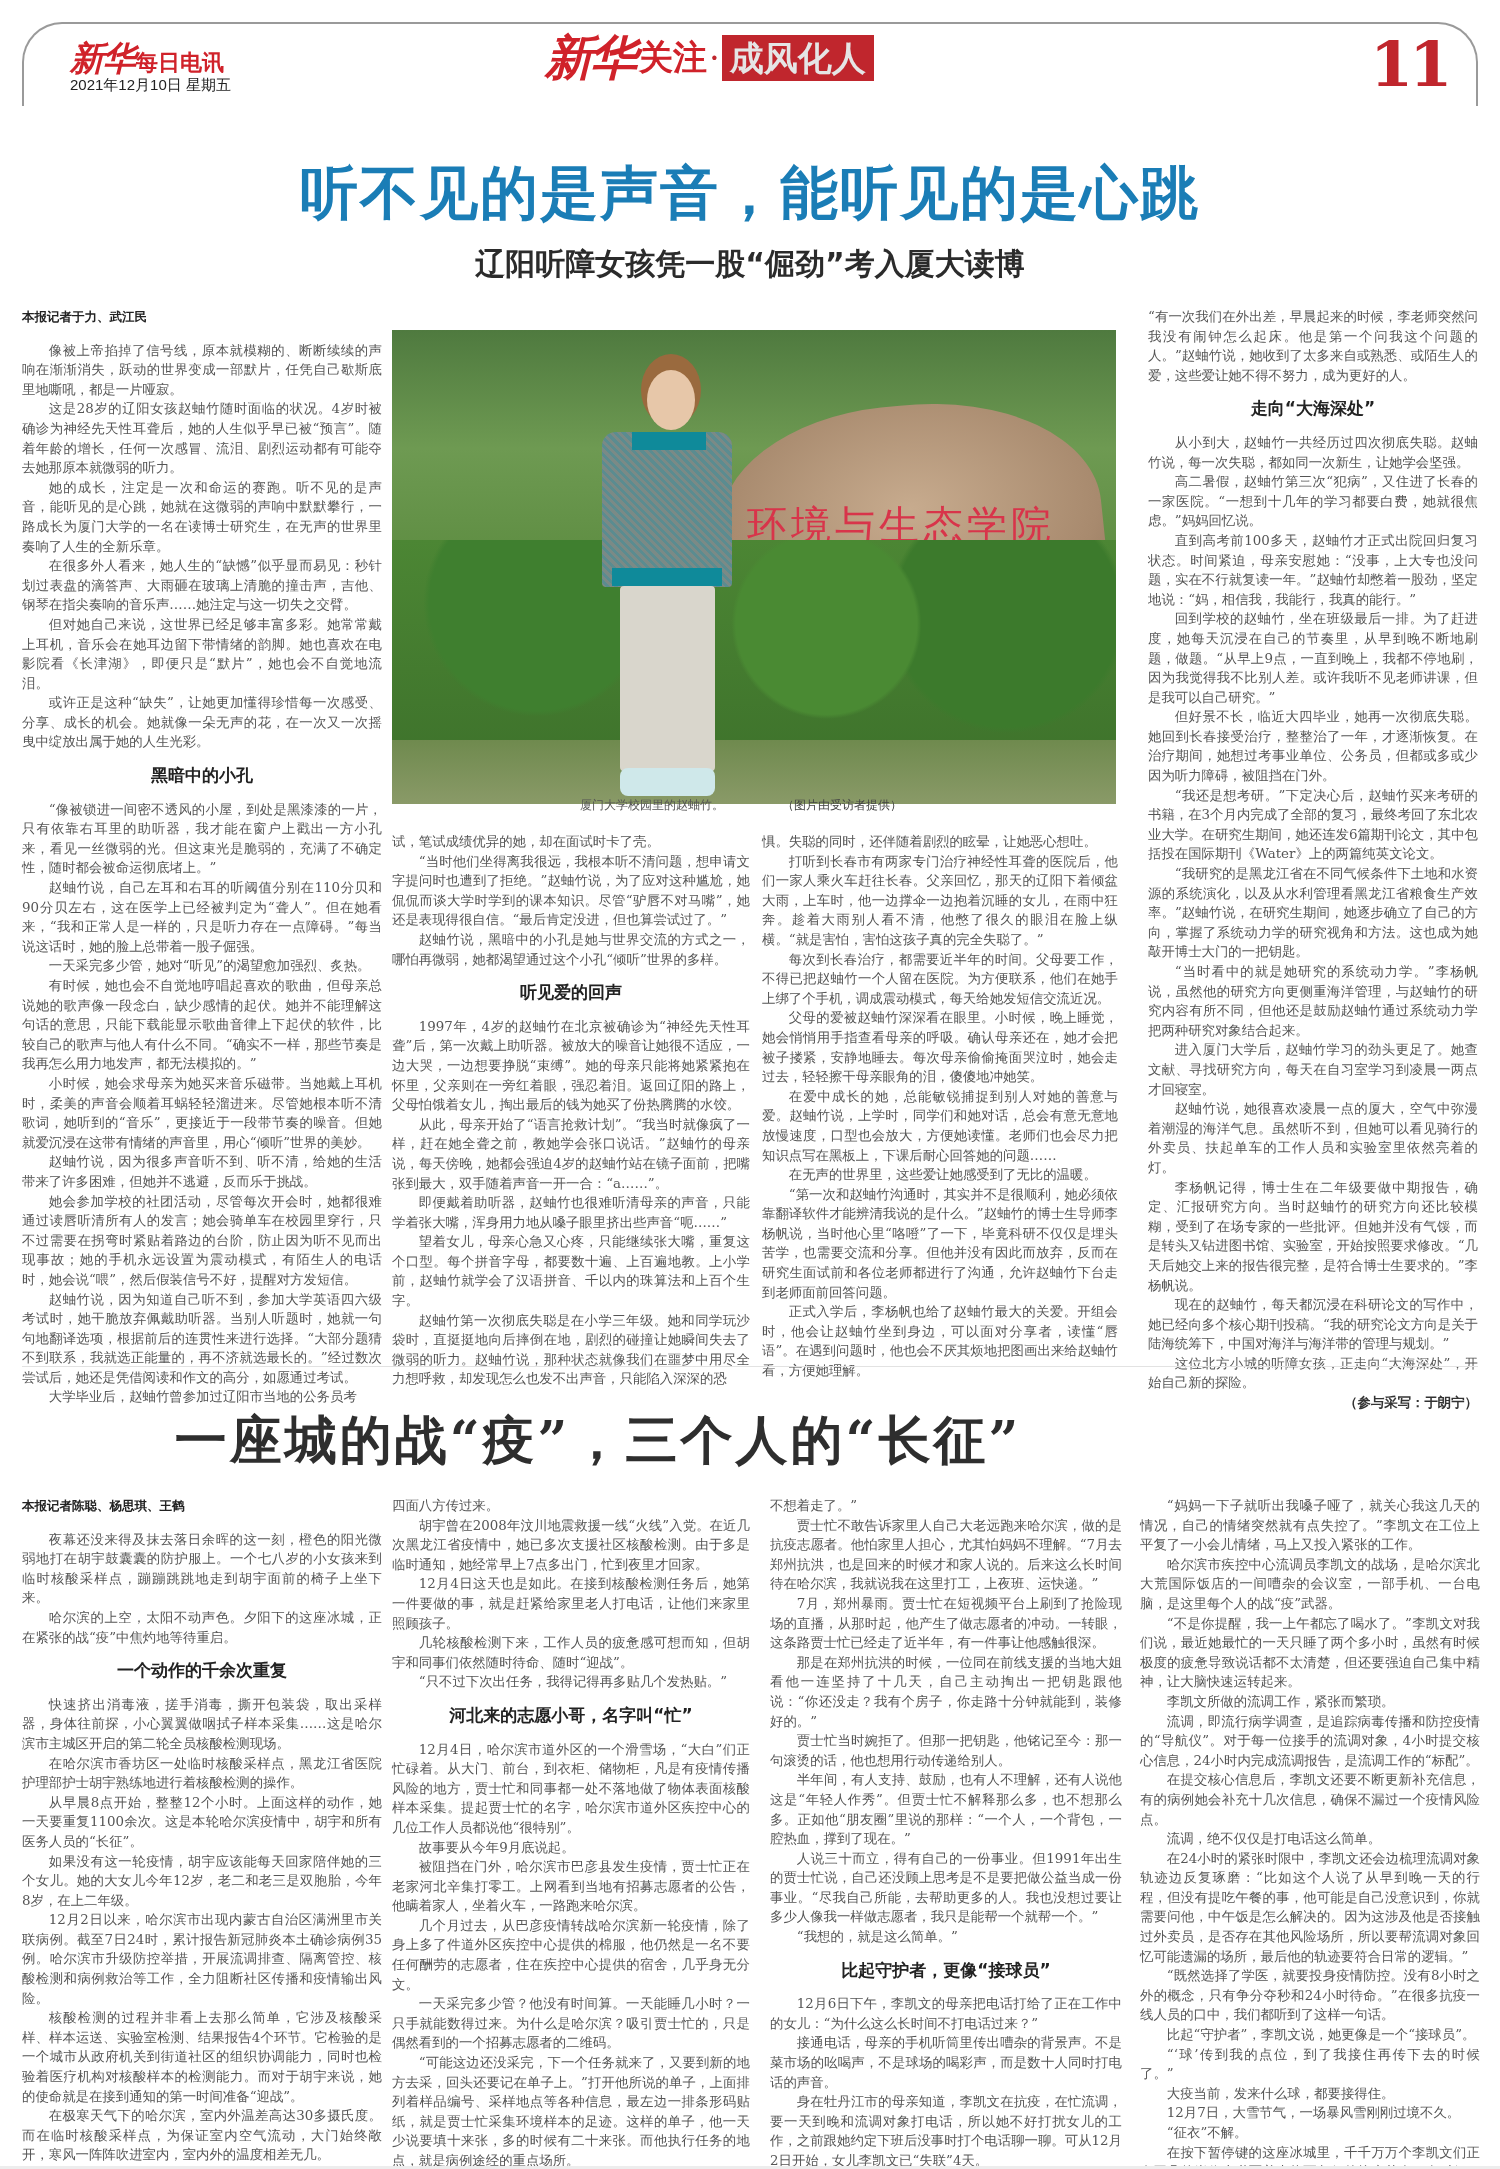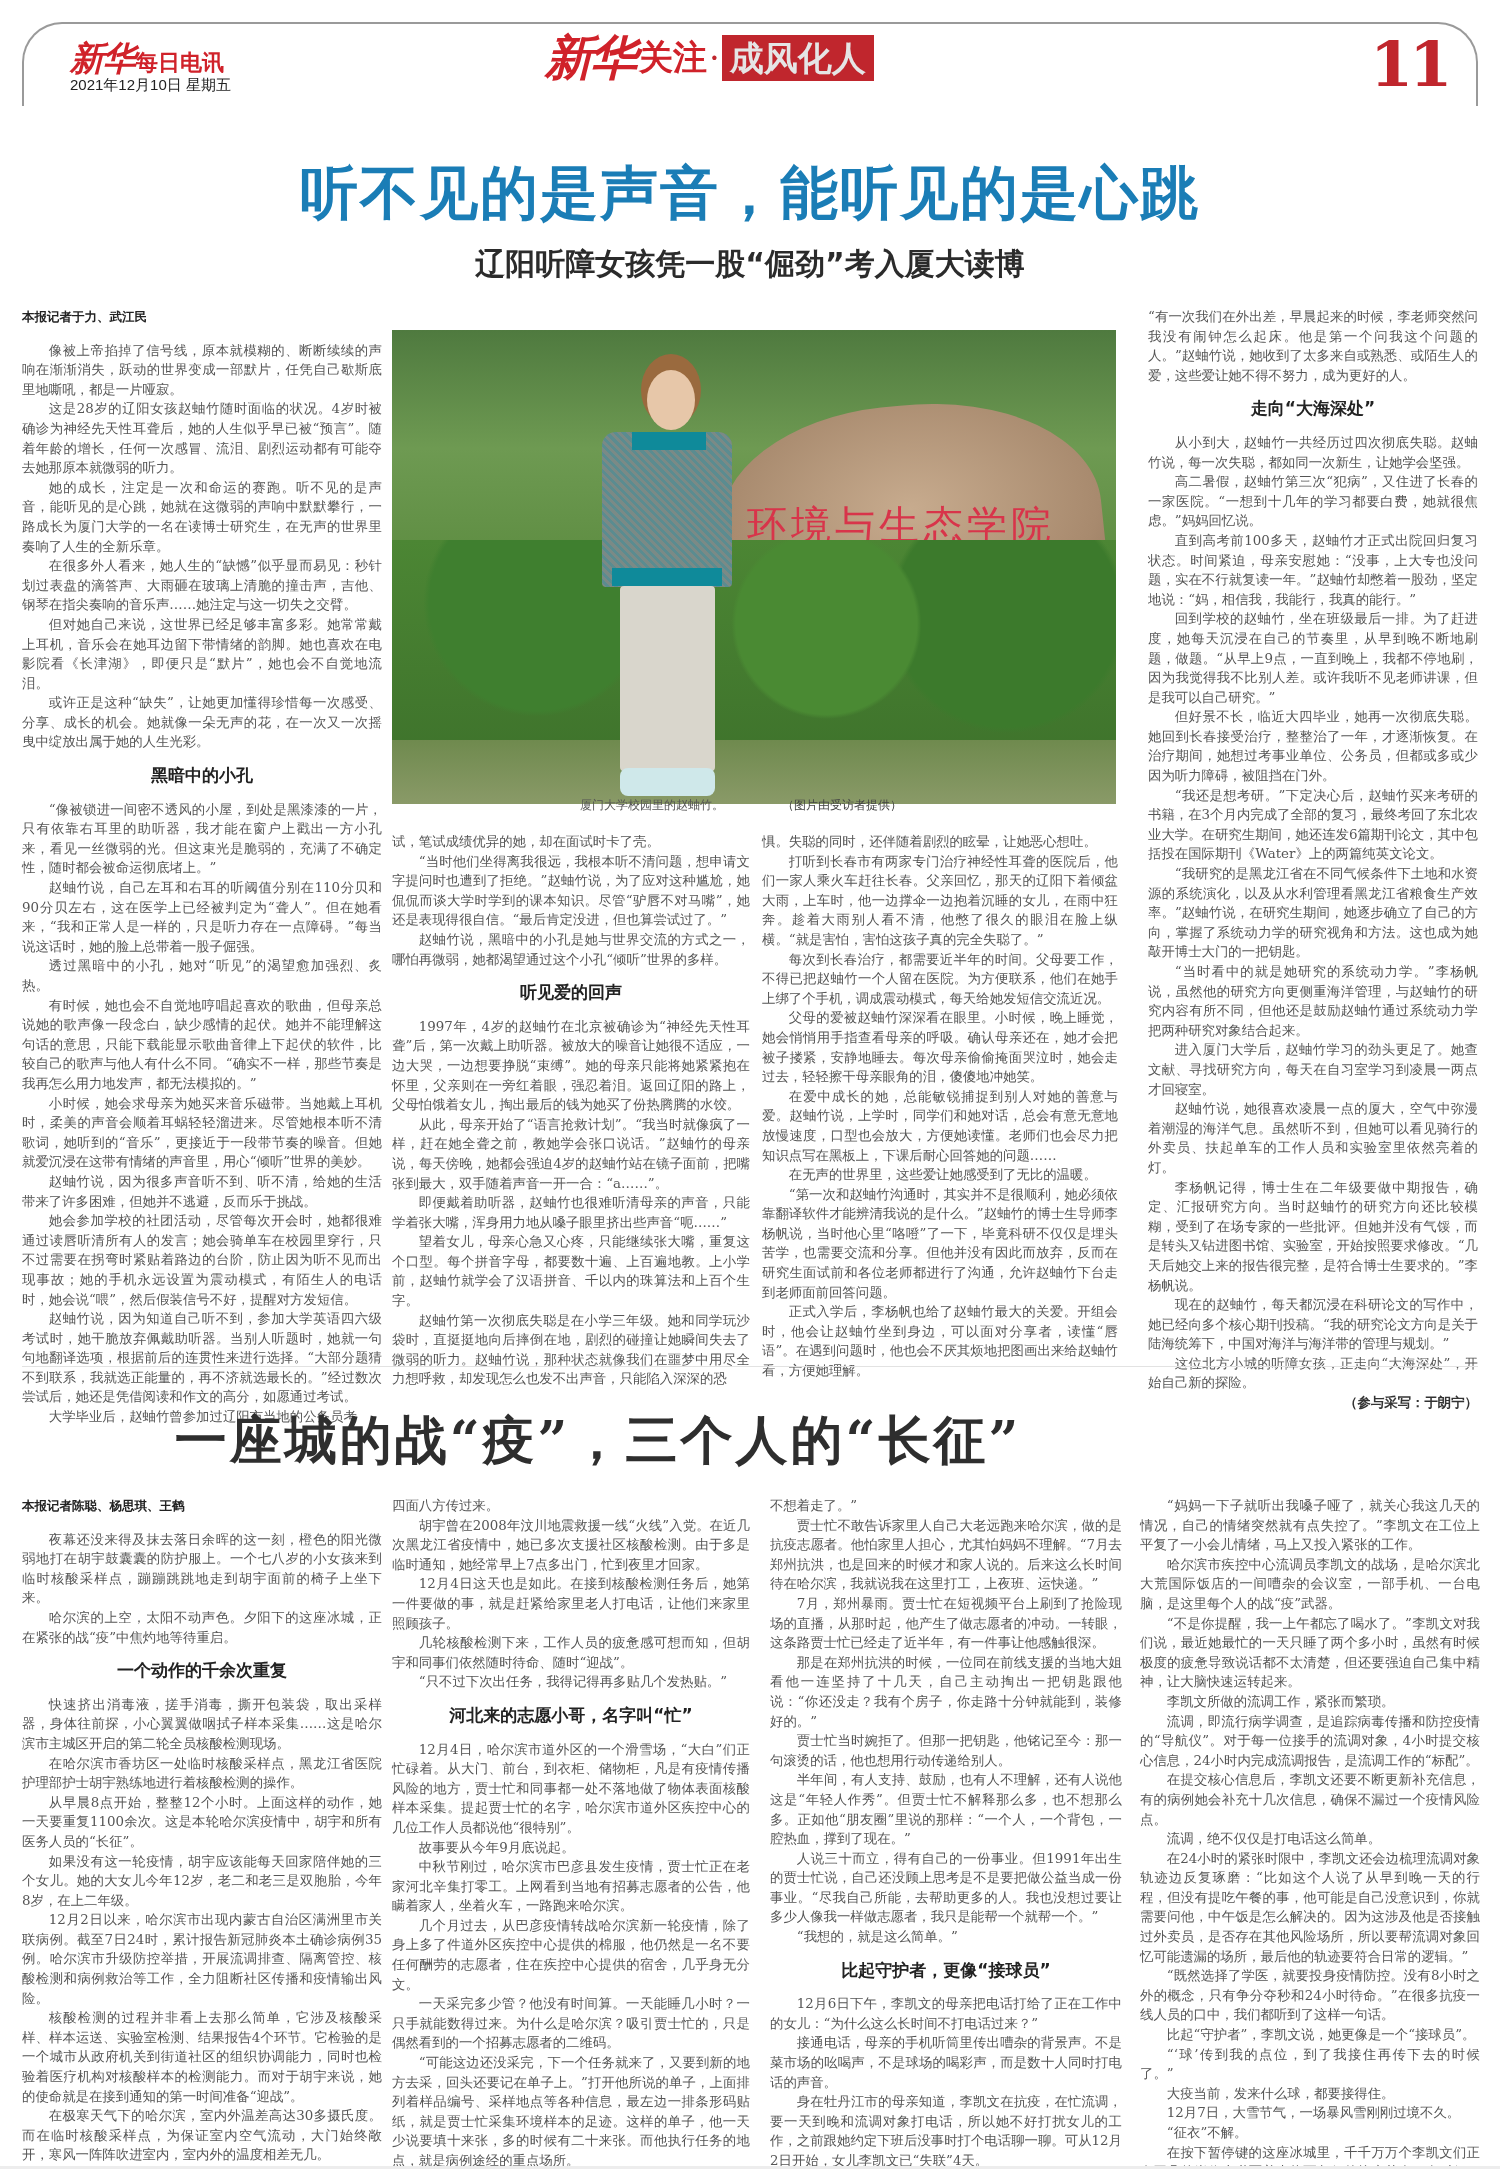--- a/index.html
+++ b/index.html
@@ -75,21 +75,21 @@
       <p>这是28岁的辽阳女孩赵蚰竹随时面临的状况。4岁时被确诊为神经先天性耳聋后，她的人生似乎早已被“预言”。随着年龄的增长，任何一次感冒、流泪、剧烈运动都有可能夺去她那原本就微弱的听力。</p>
       <p>她的成长，注定是一次和命运的赛跑。听不见的是声音，能听见的是心跳，她就在这微弱的声响中默默攀行，一路成长为厦门大学的一名在读博士研究生，在无声的世界里奏响了人生的全新乐章。</p>
       <p>在很多外人看来，她人生的“缺憾”似乎显而易见：秒针划过表盘的滴答声、大雨砸在玻璃上清脆的撞击声，吉他、钢琴在指尖奏响的音乐声……她注定与这一切失之交臂。</p>
       <p>但对她自己来说，这世界已经足够丰富多彩。她常常戴上耳机，音乐会在她耳边留下带情绪的韵脚。她也喜欢在电影院看《长津湖》，即便只是“默片”，她也会不自觉地流泪。</p>
       <p>或许正是这种“缺失”，让她更加懂得珍惜每一次感受、分享、成长的机会。她就像一朵无声的花，在一次又一次摇曳中绽放出属于她的人生光彩。</p>
     </div>
   <div class="section-head">黑暗中的小孔</div>
   <div>
       <p>“像被锁进一间密不透风的小屋，到处是黑漆漆的一片，只有依靠右耳里的助听器，我才能在窗户上戳出一方小孔来，看见一丝微弱的光。但这束光是脆弱的，充满了不确定性，随时都会被命运彻底堵上。”</p>
       <p>赵蚰竹说，自己左耳和右耳的听阈值分别在110分贝和90分贝左右，这在医学上已经被判定为“聋人”。但在她看来，“我和正常人是一样的，只是听力存在一点障碍。”每当说这话时，她的脸上总带着一股子倔强。</p>
-      <p>透过黑暗中的小孔，她对“听见”的渴望愈加强烈、炙热。</p>
+      <p>一天采完多少管，她对“听见”的渴望愈加强烈、炙热。</p>
       <p>有时候，她也会不自觉地哼唱起喜欢的歌曲，但母亲总说她的歌声像一段念白，缺少感情的起伏。她并不能理解这句话的意思，只能下载能显示歌曲音律上下起伏的软件，比较自己的歌声与他人有什么不同。“确实不一样，那些节奏是我再怎么用力地发声，都无法模拟的。”</p>
       <p>小时候，她会求母亲为她买来音乐磁带。当她戴上耳机时，柔美的声音会顺着耳蜗轻轻溜进来。尽管她根本听不清歌词，她听到的“音乐”，更接近于一段带节奏的噪音。但她就爱沉浸在这带有情绪的声音里，用心“倾听”世界的美妙。</p>
       <p>赵蚰竹说，因为很多声音听不到、听不清，给她的生活带来了许多困难，但她并不逃避，反而乐于挑战。</p>
       <p>她会参加学校的社团活动，尽管每次开会时，她都很难通过读唇听清所有人的发言；她会骑单车在校园里穿行，只不过需要在拐弯时紧贴着路边的台阶，防止因为听不见而出现事故；她的手机永远设置为震动模式，有陌生人的电话时，她会说“喂”，然后假装信号不好，提醒对方发短信。</p>
       <p>赵蚰竹说，因为知道自己听不到，参加大学英语四六级考试时，她干脆放弃佩戴助听器。当别人听题时，她就一句句地翻译选项，根据前后的连贯性来进行选择。“大部分题猜不到联系，我就选正能量的，再不济就选最长的。”经过数次尝试后，她还是凭借阅读和作文的高分，如愿通过考试。</p>
       <p>大学毕业后，赵蚰竹曾参加过辽阳市当地的公务员考</p>
     </div>
 </div>
 
 <div class="photo-wrap">
@@ -189,21 +189,21 @@
       <p class="noindent">四面八方传过来。</p>
       <p>胡宇曾在2008年汶川地震救援一线“火线”入党。在近几次黑龙江省疫情中，她已多次支援社区核酸检测。由于多是临时通知，她经常早上7点多出门，忙到夜里才回家。</p>
       <p>12月4日这天也是如此。在接到核酸检测任务后，她第一件要做的事，就是赶紧给家里老人打电话，让他们来家里照顾孩子。</p>
       <p>几轮核酸检测下来，工作人员的疲惫感可想而知，但胡宇和同事们依然随时待命、随时“迎战”。</p>
       <p>“只不过下次出任务，我得记得再多贴几个发热贴。”</p>
     </div>
   <div class="section-head">河北来的志愿小哥，名字叫“忙”</div>
   <div>
       <p>12月4日，哈尔滨市道外区的一个滑雪场，“大白”们正忙碌着。从大门、前台，到衣柜、储物柜，凡是有疫情传播风险的地方，贾士忙和同事都一处不落地做了物体表面核酸样本采集。提起贾士忙的名字，哈尔滨市道外区疾控中心的几位工作人员都说他“很特别”。</p>
       <p>故事要从今年9月底说起。</p>
-      <p>中秋节刚过，哈尔滨市巴彦县发生疫情，贾士忙正在老家河北辛集打零工。上网看到当地有招募志愿者的公告，他瞒着家人，坐着火车，一路跑来哈尔滨。</p>
+      <p>被阻挡在门外，哈尔滨市巴彦县发生疫情，贾士忙正在老家河北辛集打零工。上网看到当地有招募志愿者的公告，他瞒着家人，坐着火车，一路跑来哈尔滨。</p>
       <p>几个月过去，从巴彦疫情转战哈尔滨新一轮疫情，除了身上多了件道外区疾控中心提供的棉服，他仍然是一名不要任何酬劳的志愿者，住在疾控中心提供的宿舍，几乎身无分文。</p>
       <p>一天采完多少管？他没有时间算。一天能睡几小时？一只手就能数得过来。为什么是哈尔滨？吸引贾士忙的，只是偶然看到的一个招募志愿者的二维码。</p>
       <p>“可能这边还没采完，下一个任务就来了，又要到新的地方去采，回头还要记在单子上。”打开他所说的单子，上面排列着样品编号、采样地点等各种信息，最左边一排条形码贴纸，就是贾士忙采集环境样本的足迹。这样的单子，他一天少说要填十来张，多的时候有二十来张。而他执行任务的地点，就是病例途经的重点场所。</p>
     </div>
 </div>
 
 <div class="col" style="left:770px; top:1496px; width:352px;">
   <div>
       <p class="noindent">不想着走了。”</p>
       <p>贾士忙不敢告诉家里人自己大老远跑来哈尔滨，做的是抗疫志愿者。他怕家里人担心，尤其怕妈妈不理解。“7月去郑州抗洪，也是回来的时候才和家人说的。后来这么长时间待在哈尔滨，我就说我在这里打工，上夜班、运快递。”</p>

